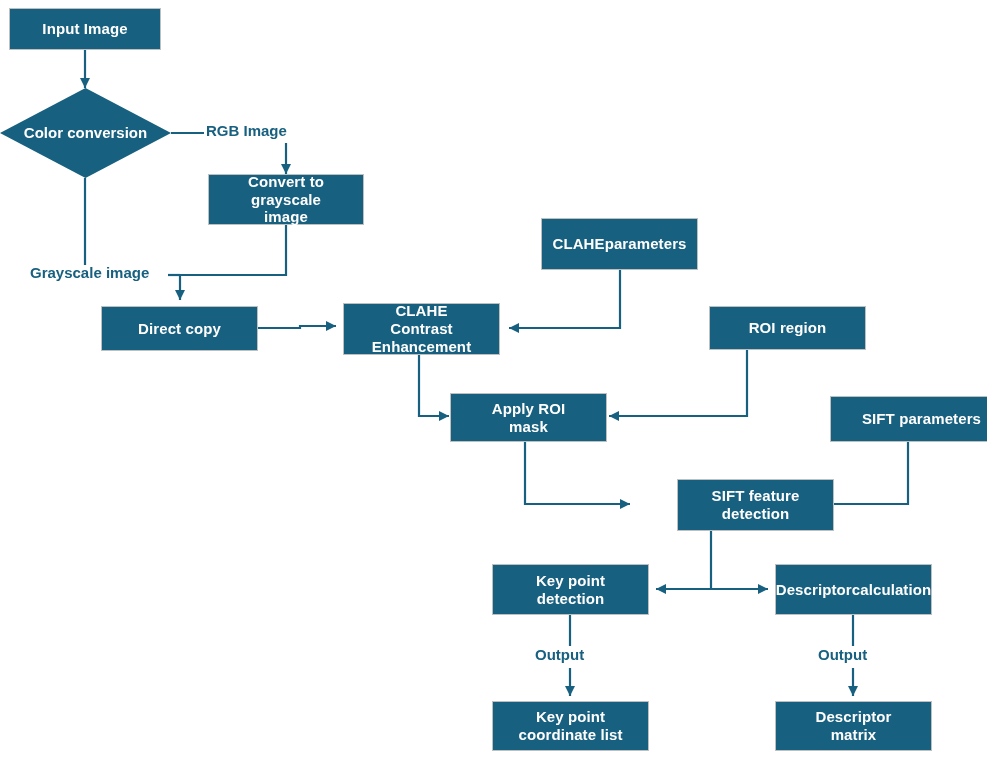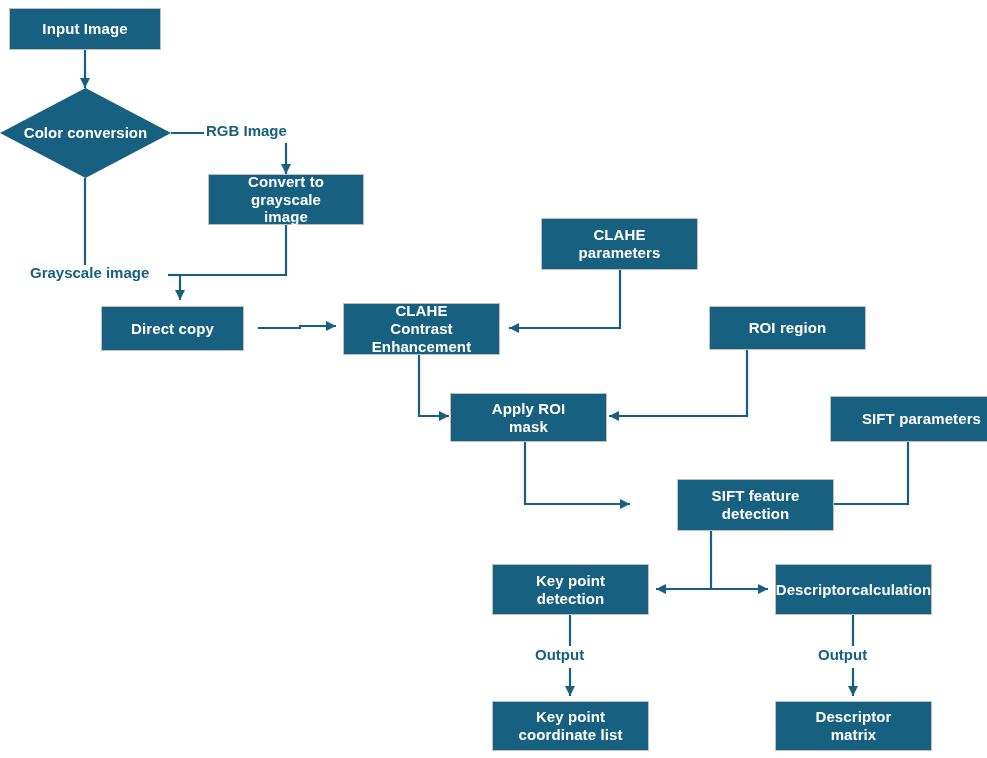--- a/index.html
+++ b/index.html
@@ -149,25 +149,25 @@
       <span>Color</span>
       <span>conversion</span>
     </div>
   </div>
 
   <div class="node" style="left:208px; top:174px; width:156px; height:51px; flex-direction:column;">
     <span>Convert to</span>
     <span>grayscale image</span>
   </div>
 
-  <div class="node" style="left:101px; top:306px; width:143px; height:45px;">
+  <div class="node" style="left:101px; top:306px; width:157px; height:45px;">
     <span>Direct copy</span>
   </div>
 
-  <div class="node" style="left:541px; top:218px; width:157px; height:52px; flex-direction:column;">
+  <div class="node" style="left:541px; top:218px; width:157px; height:52px; flex-direction:row;">
     <span>CLAHE</span>
     <span>parameters</span>
   </div>
 
   <div class="node" style="left:343px; top:303px; width:157px; height:52px; flex-direction:column;">
     <span>CLAHE Contrast</span>
     <span>Enhancement</span>
   </div>
 
   <div class="node" style="left:669px; top:306px; width:157px; height:44px;margin-left:40px;">

